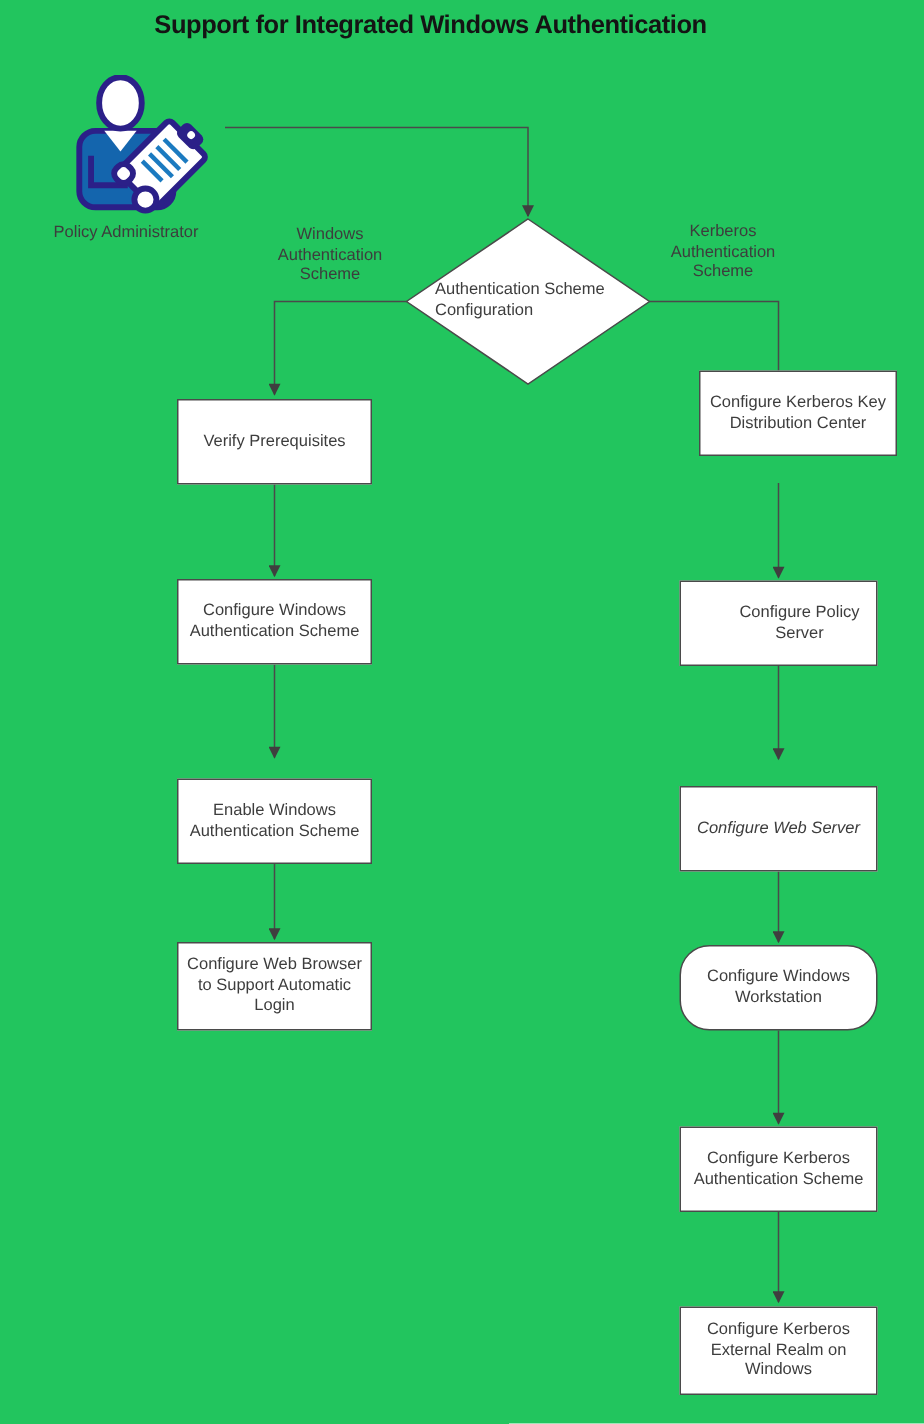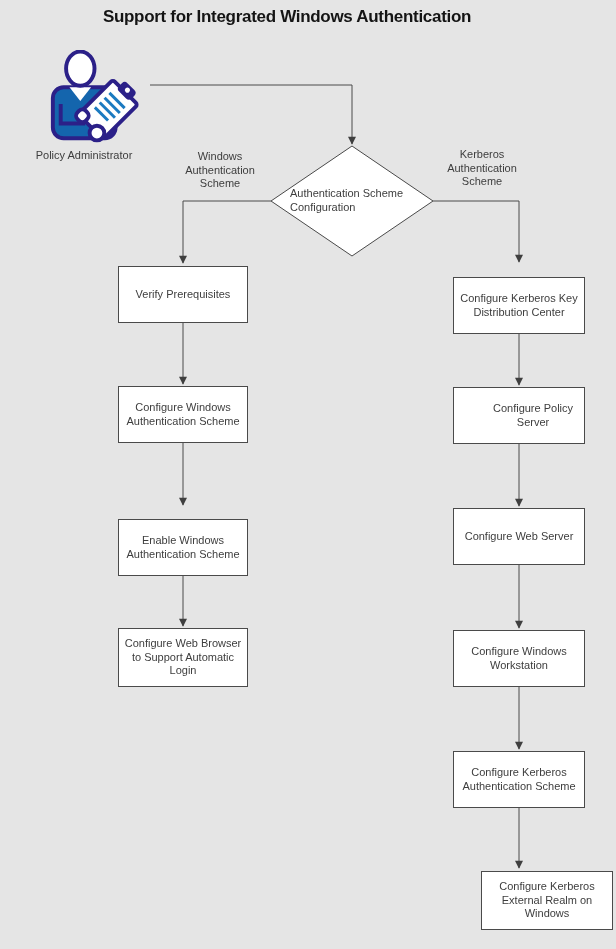--- a/index.html
+++ b/index.html
@@ -1,20 +1,20 @@
 <!DOCTYPE html>
 <html><head>
 <meta charset="utf-8">
 <style>
   html, body { margin: 0; padding: 0; background: #ffffff; }
   .canvas {
     position: relative;
     width: 616px;
     height: 949px;
-    background: #e5e5e5;
+    background: #22c55e;
     font-family: "Liberation Sans", sans-serif;
     overflow: hidden;
   }
   .title {
     position: absolute;
     top: 7px;
     left: 0;
     width: 574px;
     text-align: center;
     font-size: 17px;
@@ -116,20 +116,20 @@
   <div class="flow-label" style="left:14px; top:149px; width:140px;">Policy Administrator</div>
   <div class="flow-label" style="left:175px; top:150px; width:90px;">Windows Authentication Scheme</div>
   <div class="flow-label" style="left:437px; top:148px; width:90px;">Kerberos Authentication Scheme</div>
   <div class="decision-label">Authentication Scheme Configuration</div>
 
   <div class="box left-col" style="top:266px;">Verify Prerequisites</div>
   <div class="box left-col" style="top:386px;">Configure Windows Authentication Scheme</div>
   <div class="box left-col" style="top:507px;margin-top:12px;">Enable Windows Authentication Scheme</div>
   <div class="box left-col" style="top:628px; height:59px;">Configure Web Browser to Support Automatic Login</div>
 
-  <div class="box right-col" style="top:277px;">Configure Kerberos Key Distribution Center</div>
+  <div class="box right-col" style="top:247px;margin-left:13px;">Configure Kerberos Key Distribution Center</div>
   <div class="box right-col" style="top:387px;padding-left:32px;">Configure Policy Server</div>
-  <div class="box right-col" style="top:508px;">Configure Web Server</div>
-  <div class="box right-col" style="top:630px;">Configure Windows Workstation</div>
+  <div class="box right-col" style="top:524px;font-style:italic;">Configure Web Server</div>
+  <div class="box right-col" style="top:630px;border-radius:20px;">Configure Windows Workstation</div>
   <div class="box right-col" style="top:751px;">Configure Kerberos Authentication Scheme</div>
-  <div class="box right-col" style="top:871px; height:59px;margin-left:28px;">Configure Kerberos External Realm on Windows</div>
+  <div class="box right-col" style="top:871px; height:59px;">Configure Kerberos External Realm on Windows</div>
 
 </div>
 
 </body></html>

